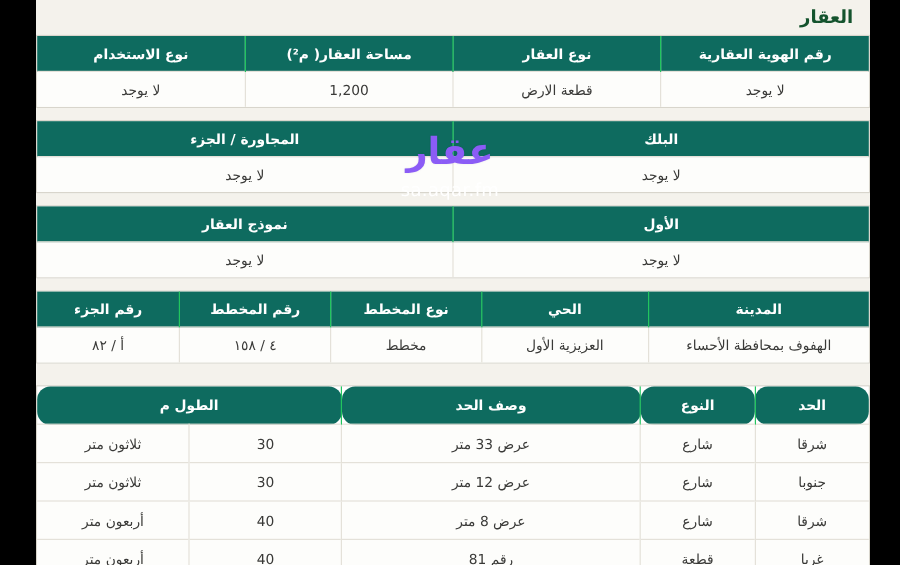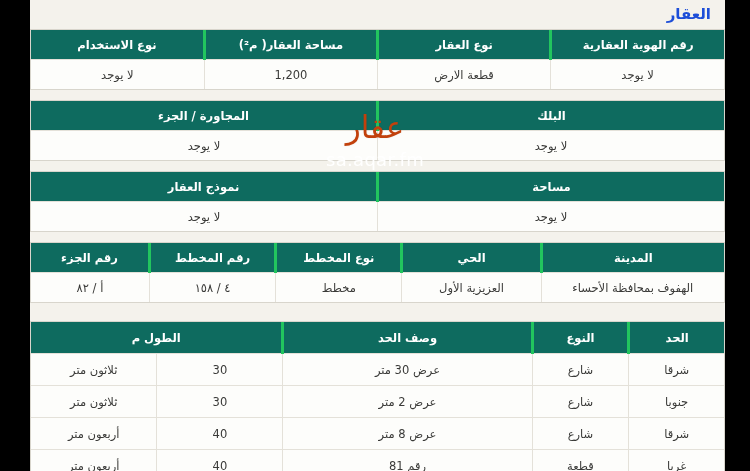--- a/index.html
+++ b/index.html
@@ -23,21 +23,21 @@
   .sheet {
     position: absolute;
     left: 30px;
     top: 0;
     right: 25px;
     bottom: 0;
     background: #f4f2ec;
   }
   .doc-title {
     text-align: right;
-    color: #1d4ed8;
+    color: #14532d;
     font-size: 15px;
     font-weight: bold;
     padding: 5px 14px 6px 0;
     letter-spacing: 0;
   }
   table {
     border-collapse: collapse;
     width: 100%;
     table-layout: fixed;
   }
@@ -46,60 +46,60 @@
     border: 1px solid #d8d5cc;
     background: #fff;
   }
   th {
     background: #0e6b5f;
     color: #ffffff;
     font-size: 11.5px;
     font-weight: bold;
     text-align: center;
     padding: 6px 4px;
-    border-left: 3px solid #22c55e;
+    border-left: 1px solid #22c55e;
     border-right: 1px solid #f4f2ec;
     height: 17px;
   }
   th:first-child { border-right: none; }
   th:last-child { border-left: none; }
   td {
     background: #fdfdfb;
     color: #3a3a38;
     font-size: 11.5px;
     text-align: center;
     padding: 6px 16px;
     border-left: 1px solid #e4e1d9;
     border-right: 1px solid #e4e1d9;
     height: 17px;
   }
   td:first-child { border-right: none; }
   td:last-child { border-left: none; }
   .tbl-wrap table tr + tr td { border-top: 1px solid #e4e1d9; }
-  .limits-table th { padding: 7px 4px; }
+  .limits-table th { padding: 7px 4px; border-radius: 11px; }
   .limits-table td { padding: 7px 4px; }
   .watermark {
     position: absolute;
     left: 0;
     right: 0;
     top: 112px;
     text-align: center;
     pointer-events: none;
     z-index: 5;
   }
   .wm-logo {
     font-size: 31px;
-    font-weight: normal;
-    color: #c2410c;
+    font-weight: bold;
+    color: #8b5cf6;
     letter-spacing: 1px;
     line-height: 1;
     text-shadow: 0 0 2px rgba(0,0,0,0.08);
   }
   .wm-url {
-    font-size: 18px;
+    font-size: 15px;
     color: #ffffff;
     margin-top: 6px;
     letter-spacing: 0.3px;
     direction: ltr;
   }
   .left-strip {
     position: absolute;
     left: 0;
     top: 0;
     width: 30px;
@@ -157,21 +157,21 @@
           <td>لا يوجد</td>
         </tr>
       </tbody>
         </table>
     </div>
 
     <div class="tbl-wrap">
       <table>
         <tbody>
             <tr>
-          <th>مساحة</th>
+          <th>الأول</th>
           <th>نموذج العقار</th>
         </tr>
         <tr>
           <td>لا يوجد</td>
           <td>لا يوجد</td>
         </tr>
       </tbody>
         </table>
     </div>
 
@@ -203,28 +203,28 @@
         <tbody>
             <tr>
           <th style="width:13%">الحد</th>
           <th style="width:13%">النوع</th>
           <th style="width:36%">وصف الحد</th>
           <th style="width:38%" colspan="2">الطول م</th>
         </tr>
         <tr>
           <td>شرقا</td>
           <td>شارع</td>
-          <td>عرض 30 متر</td>
+          <td>عرض 33 متر</td>
           <td style="width:19%">30</td>
           <td style="width:19%">ثلاثون متر</td>
         </tr>
         <tr>
           <td>جنوبا</td>
           <td>شارع</td>
-          <td>عرض 2 متر</td>
+          <td>عرض 12 متر</td>
           <td>30</td>
           <td>ثلاثون متر</td>
         </tr>
         <tr>
           <td>شرقا</td>
           <td>شارع</td>
           <td>عرض 8 متر</td>
           <td>40</td>
           <td>أربعون متر</td>
         </tr>

